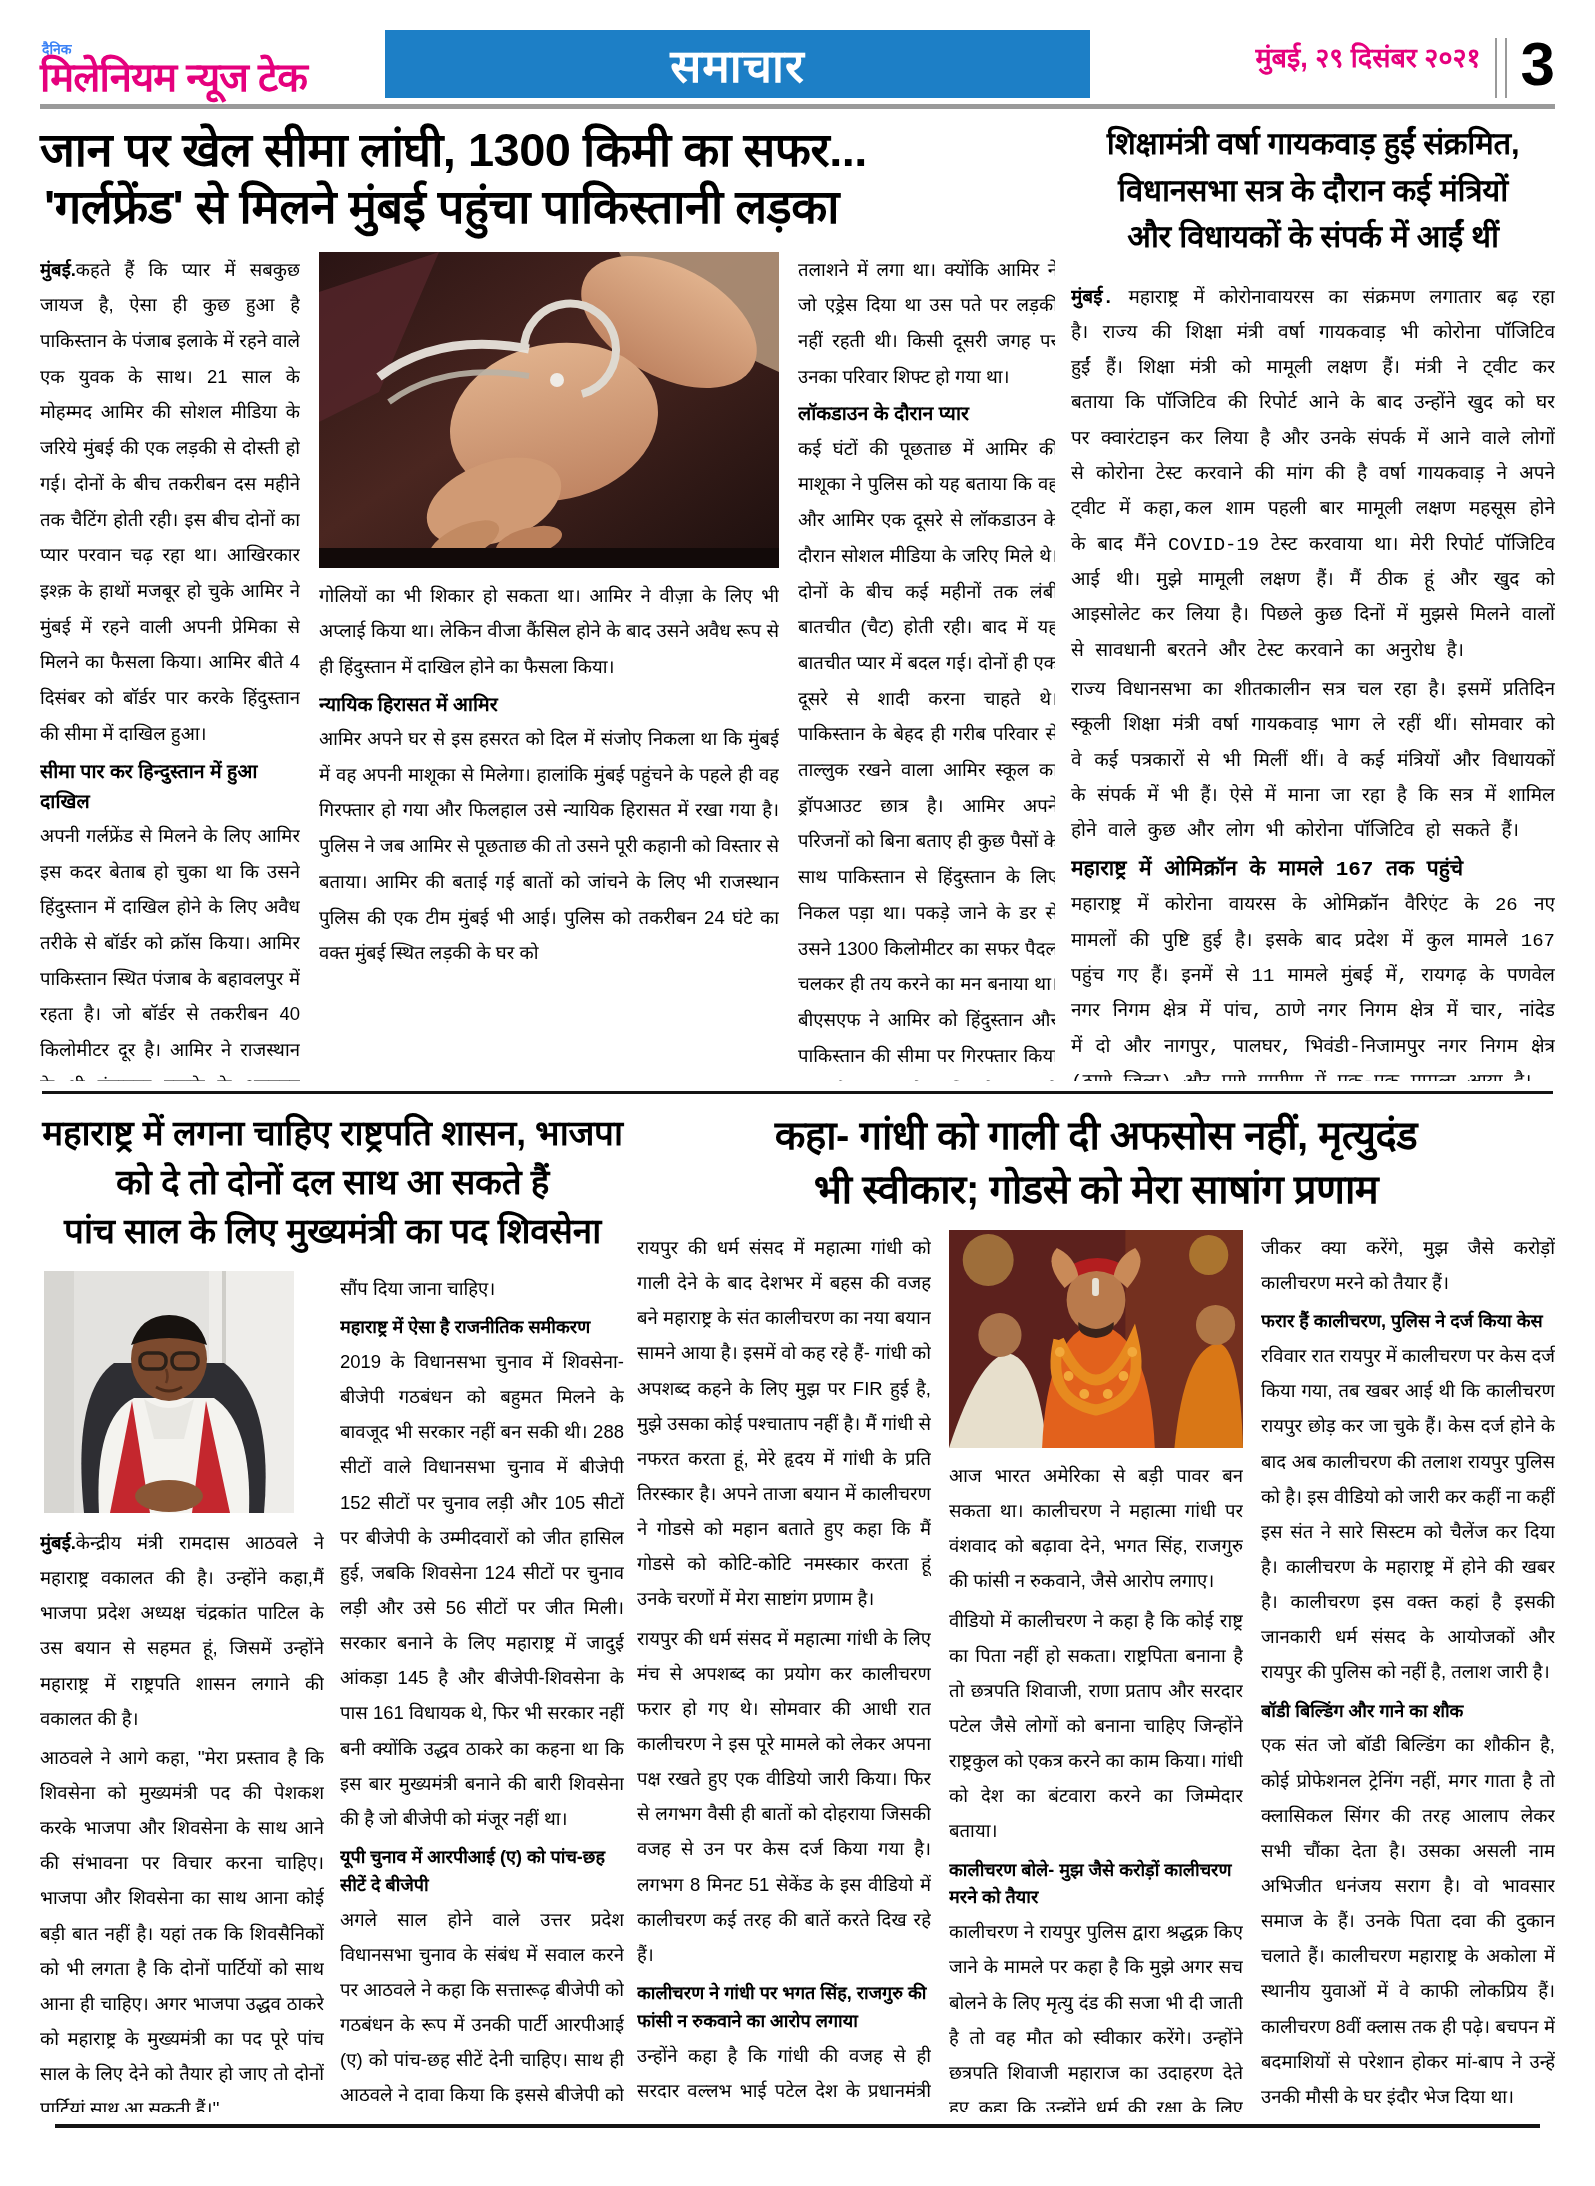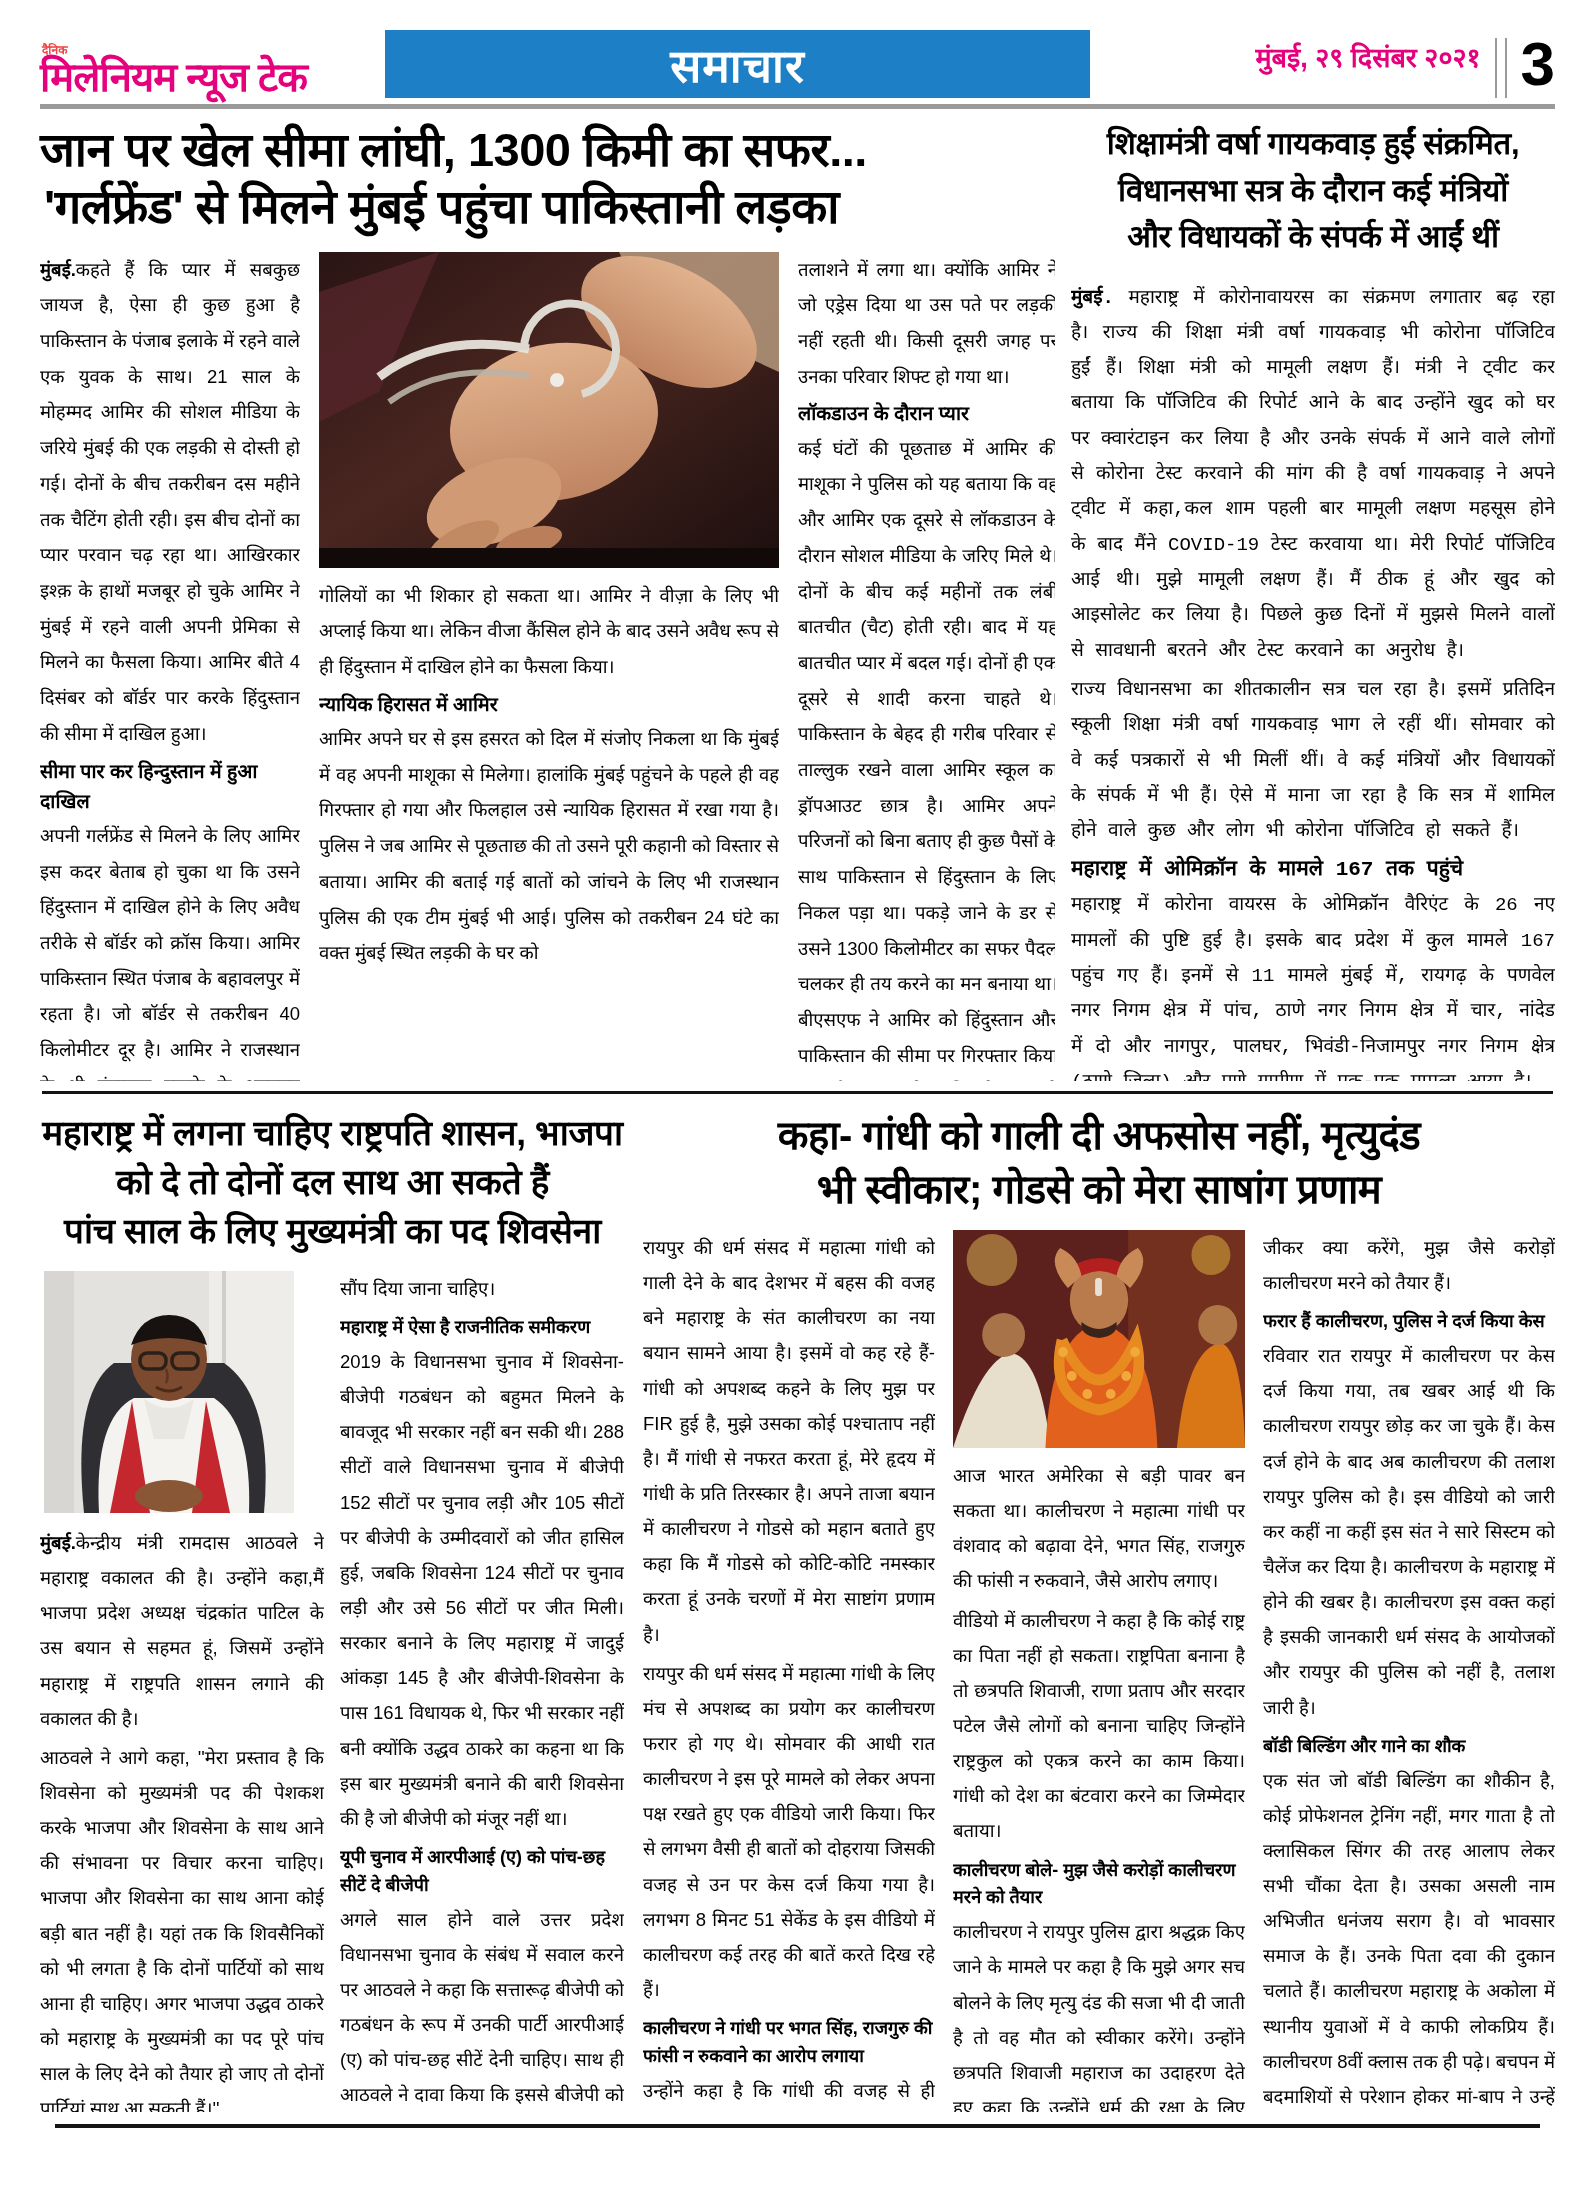--- a/index.html
+++ b/index.html
@@ -2,21 +2,21 @@
 <html lang="hi"><head>
 <meta charset="utf-8">
 <style>
   html,body{margin:0;padding:0;background:#777;}
   .page{position:relative;width:1595px;height:2186px;background:#fff;color:#000;
         font-family:"Liberation Sans","DejaVu Sans",sans-serif;overflow:hidden;margin:0 auto;
         box-sizing:border-box;}
   
   .hdr{display:flex;align-items:flex-end;padding:26px 40px 0 40px;height:98px;box-sizing:border-box;}
   .logo-wrap{width:345px;}
-  .logo-super{color:#ef4444;font-size:12px;font-weight:800;margin-left:2px;line-height:1;}
+  .logo-super{color:#3b82f6;font-size:14px;font-weight:800;margin-left:2px;line-height:1;}
   .logo{color:#e5007d;font-size:40px;font-weight:800;letter-spacing:-1px;line-height:1.05;white-space:nowrap;}
   .banner{background:#1d7fc6;height:68px;width:705px;display:flex;align-items:center;justify-content:center;flex:0 0 auto;}
   .banner-title{color:#fff;font-size:46px;font-weight:800;letter-spacing:1px;}
   .hdr-right{flex:1;display:flex;align-items:flex-start;justify-content:flex-end;gap:14px;}
   .dateline-top{color:#e5007d;font-weight:800;font-size:27px;padding-bottom:8px;white-space:nowrap;}
   .pagesep{width:8px;height:60px;border-left:2px solid #9a9a9a;border-right:2px solid #9a9a9a;}
   .pagenum{font-size:62px;font-weight:800;line-height:0.85;}
   .gray-rule{height:5px;background:#9a9a9a;margin:6px 40px 0 40px;}
   
   .para{margin:0 0 4px 0;text-align:justify;}
@@ -32,21 +32,21 @@
   .midcol{width:460px;flex:0 0 auto;font-size:18.5px;line-height:1.93;overflow:hidden;}
   .photo1{width:460px;height:316px;display:block;margin-bottom:10px;}
   .ncol .subhead,.midcol .subhead{font-size:19.5px;}
   
   .tr{flex:1;display:flex;flex-direction:column;overflow:hidden;}
   .tr-head{font-size:31px;font-weight:800;text-align:center;line-height:1.5;letter-spacing:-0.3px;}
   .tr-body{font-size:19px;line-height:1.86;margin-top:20px;overflow:hidden;flex:1;font-family:Liberation Mono, monospace;}
   .tr-body .subhead{font-size:21px;}
   .sec-rule{height:3px;background:#141414;margin:10px 42px 6px 42px;}
   
-  .bot{display:flex;gap:18px;padding:8px 40px 0 40px;height:1012px;box-sizing:border-box;}
+  .bot{display:flex;gap:12px;padding:8px 40px 0 40px;height:1012px;box-sizing:border-box;}
   .bl{width:585px;flex:0 0 auto;display:flex;flex-direction:column;overflow:hidden;}
   .bl-head{font-size:35px;font-weight:800;text-align:center;line-height:1.4;letter-spacing:-0.3px;}
   .bl-body{display:flex;gap:16px;margin-top:16px;flex:1;overflow:hidden;}
   .bl-col{width:284px;flex:0 0 auto;font-size:18.5px;line-height:1.9;overflow:hidden;}
   .photo2{width:250px;height:242px;display:block;margin:0 0 12px 4px;}
   .br{flex:1;display:flex;flex-direction:column;overflow:hidden;}
   .br-head{font-size:40px;font-weight:800;text-align:center;line-height:1.35;letter-spacing:-0.5px;}
   .br-body{display:flex;gap:18px;margin-top:14px;flex:1;overflow:hidden;}
   .br-col{flex:1;font-size:18.5px;line-height:1.9;overflow:hidden;}
   .photo3{width:100%;height:218px;display:block;margin-bottom:10px;}

